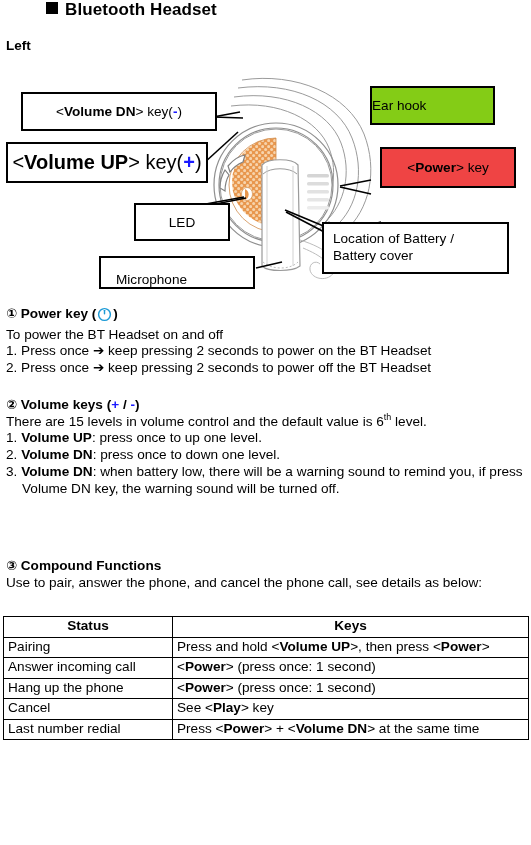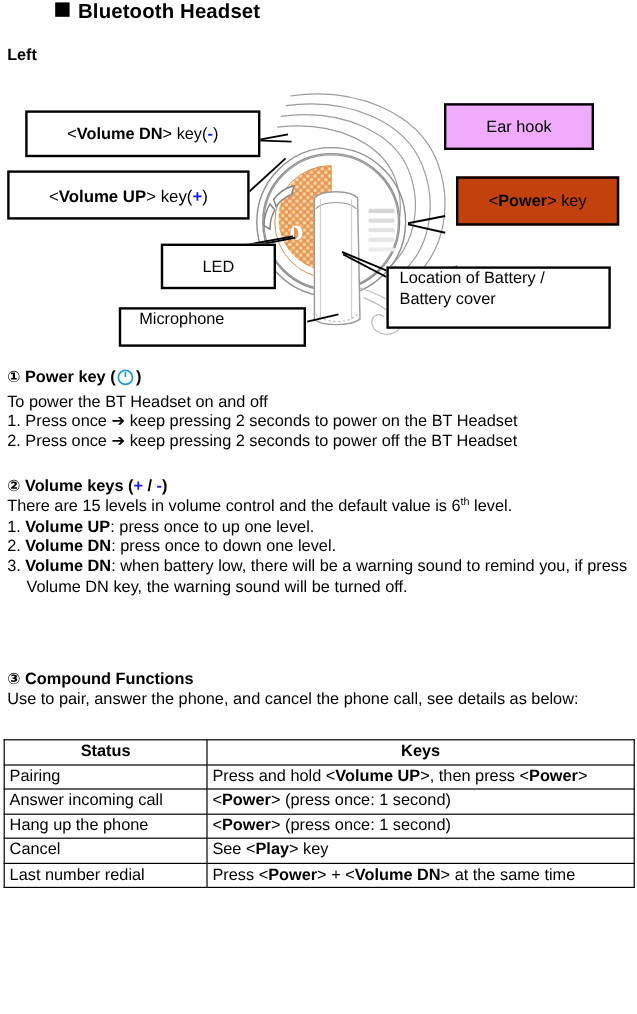--- a/index.html
+++ b/index.html
@@ -221,41 +221,41 @@
 
         <path d="M386 182 L 285 140"></path>
         <path d="M330 165 L 286 142"></path>
       </g>
     </svg>
 
     <div style="position:absolute;left:21px;top:22px;width:192px;height:35px;border:2px solid #000;background:#fff;display:flex;align-items:center;justify-content:center;font-size:13.6px;">
       <span>&lt;<b>Volume DN</b>&gt; key(<span class="minus">-</span>)</span>
     </div>
 
-    <div style="position:absolute;left:6px;top:72px;width:198px;height:37px;border:2px solid #000;background:#fff;display:flex;align-items:center;justify-content:center;font-size:14px;">
+    <div style="position:absolute;left:6px;top:72px;width:198px;height:37px;border:2px solid #000;background:#fff;display:flex;align-items:center;justify-content:center;font-size:20px;">
       <span>&lt;<b>Volume UP</b>&gt; key(<span class="plus">+</span>)</span>
     </div>
 
     <div style="position:absolute;left:134px;top:133px;width:92px;height:34px;border:2px solid #000;background:#fff;display:flex;align-items:center;justify-content:center;font-size:13.6px;">
       <span>LED</span>
     </div>
 
-    <div style="position:absolute;left:99px;top:186px;width:156px;height:33px;border:2px solid #000;background:#fff;display:flex;align-items:flex-start;padding-left:15px;font-size:13.6px;box-sizing:border-box;">
+    <div style="position:absolute;left:99px;top:186px;width:156px;height:33px;border:2px solid #000;background:#fff;display:flex;align-items:flex-end;padding-left:15px;font-size:13.6px;box-sizing:border-box;">
       <span>Microphone</span>
     </div>
 
-    <div style="position:absolute;left:370px;top:16px;width:121px;height:35px;border:2px solid #000;background:#f0abfc;display:flex;align-items:center;justify-content:center;font-size:13.6px;">
+    <div style="position:absolute;left:370px;top:16px;width:121px;height:35px;border:2px solid #000;background:#84cc16;display:flex;align-items:center;font-size:13.6px;">
       <span>Ear hook</span>
     </div>
 
-    <div style="position:absolute;left:380px;top:77px;width:132px;height:37px;border:2px solid #000;background:#c2410c;display:flex;align-items:center;justify-content:center;font-size:13.6px;">
+    <div style="position:absolute;left:380px;top:77px;width:132px;height:37px;border:2px solid #000;background:#ef4444;display:flex;align-items:center;justify-content:center;font-size:13.6px;">
       <span>&lt;<b>Power</b>&gt; key</span>
     </div>
 
-    <div style="position:absolute;left:322px;top:152px;width:187px;height:52px;border:2px solid #000;background:#fff;display:flex;align-items:flex-start;padding-left:9px;font-size:13.6px;box-sizing:border-box;line-height:1.25;">
+    <div style="position:absolute;left:322px;top:152px;width:187px;height:52px;border:2px solid #000;background:#fff;display:flex;align-items:center;padding-left:9px;font-size:13.6px;box-sizing:border-box;line-height:1.25;">
       <span>Location of Battery /<br>Battery cover</span>
     </div>
   </div>
 
   <div class="block" style="top:306px;">
     <p class="hd">
       <span class="circnum">①</span>
       <span>Power key (</span><span class="pwr-ico"><svg width="15" height="15" viewBox="0 0 24 24">
             <circle cx="12" cy="12" r="9.4" fill="none" stroke="#1b9ad6" stroke-width="2.3"></circle>
             <rect x="10.7" y="3.2" width="2.6" height="9" rx="1.2" fill="#ffffff"></rect>

